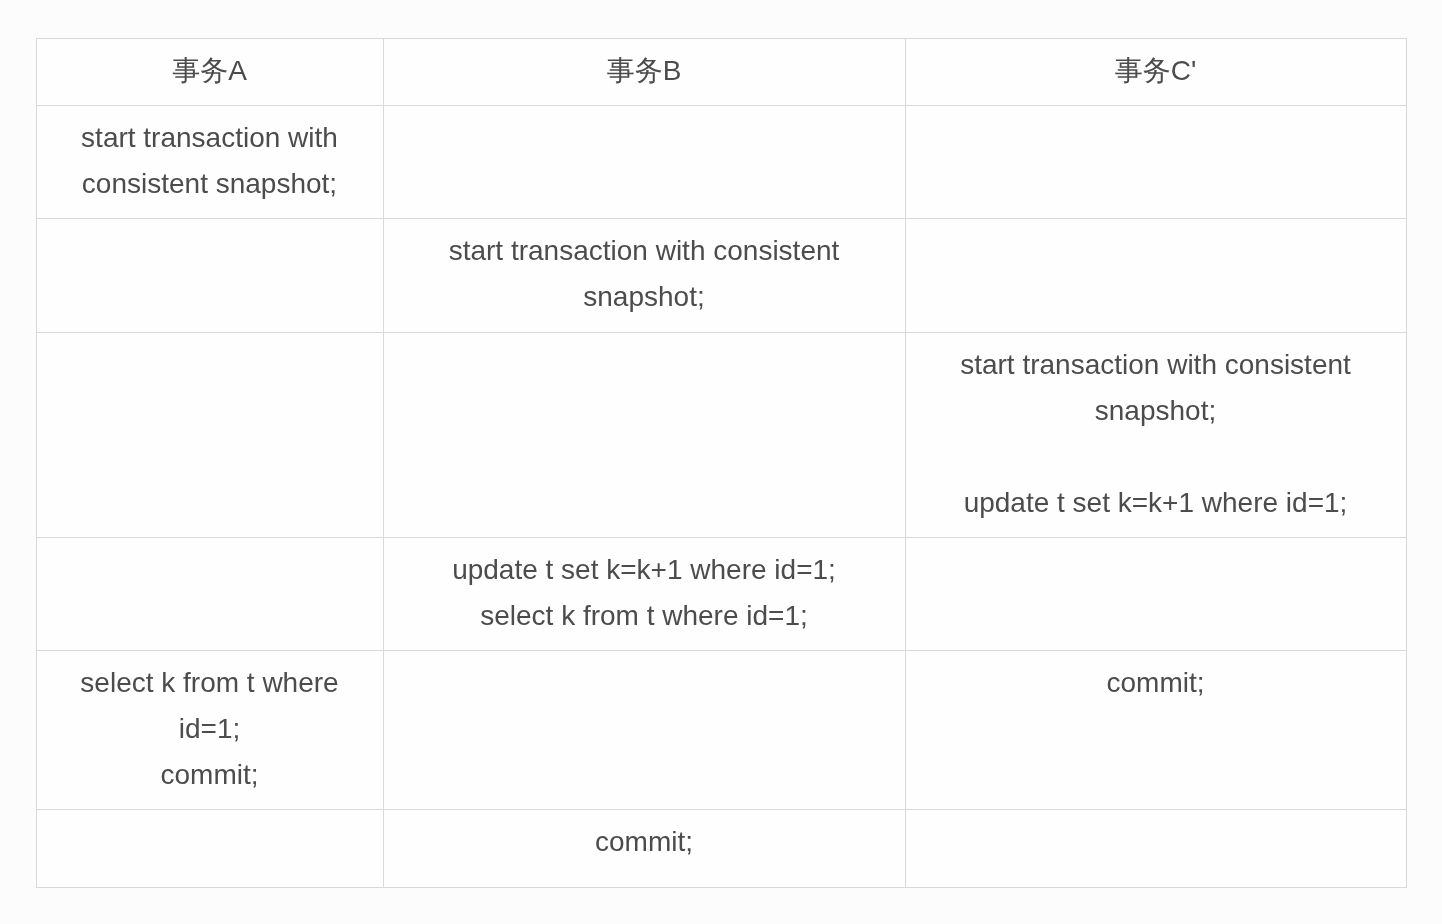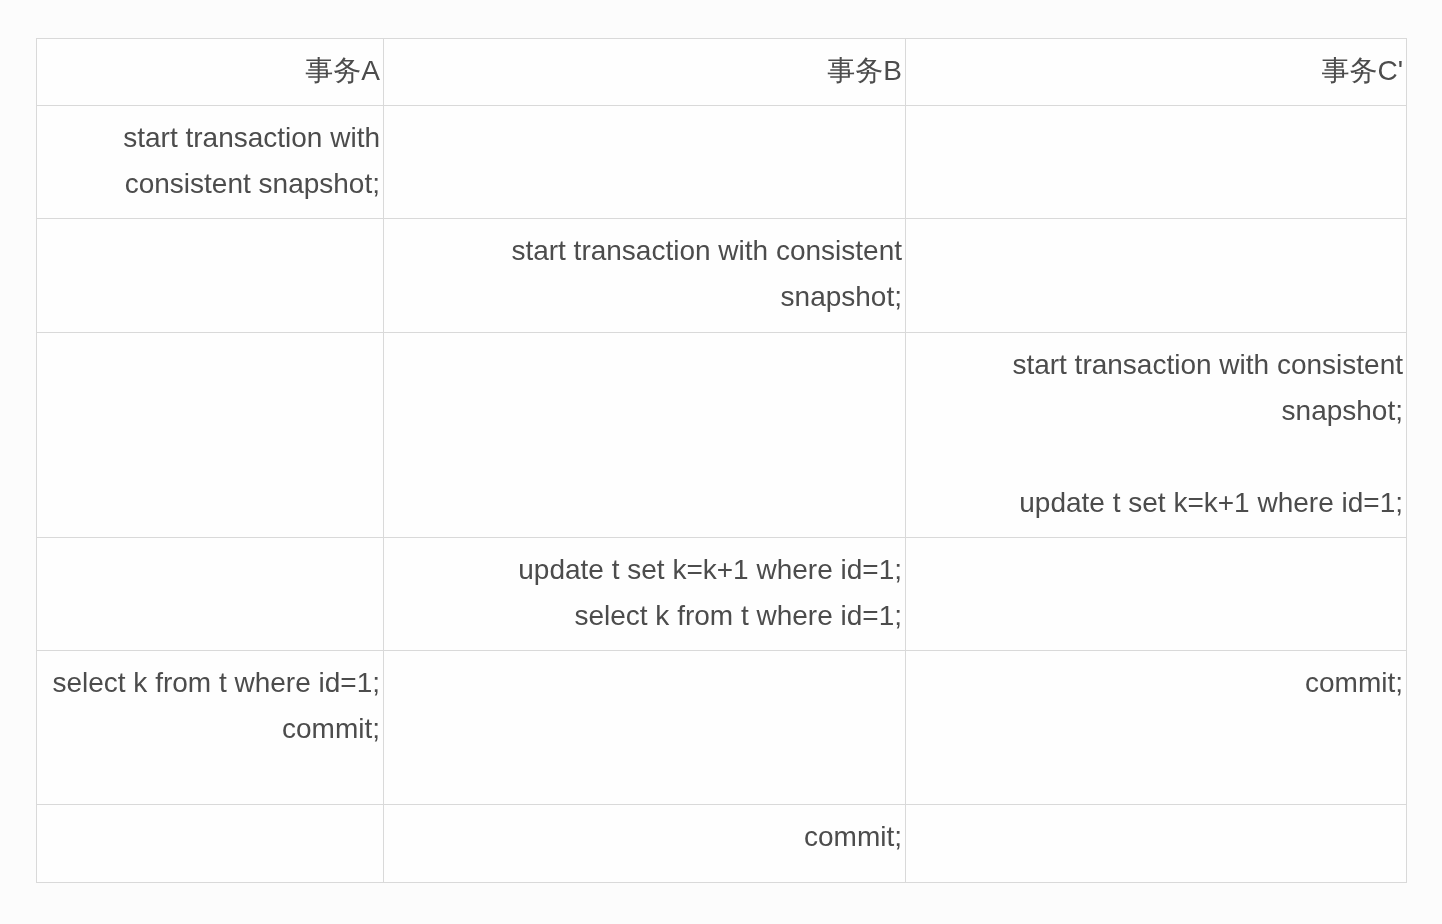--- a/index.html
+++ b/index.html
@@ -21,22 +21,22 @@
     width: 1370px;
     background: #fefefe;
   }
   col.col-a { width: 347px; }
   col.col-b { width: 522px; }
   col.col-c { width: 501px; }
   .tx-table th,
   .tx-table td {
     border: 1px solid #d9d9d9;
     vertical-align: top;
-    text-align: right;
-    padding: 9px 3px 11px 15px;
+    text-align: center;
+    padding: 9px 16px 11px 15px;
     font-size: 28px;
     line-height: 46px;
     font-weight: 400;
     color: #4c4c4c;
     white-space: pre-line;
     word-wrap: break-word;
   }
   .tx-table th {
     padding-top: 9px;
     padding-bottom: 11px;

